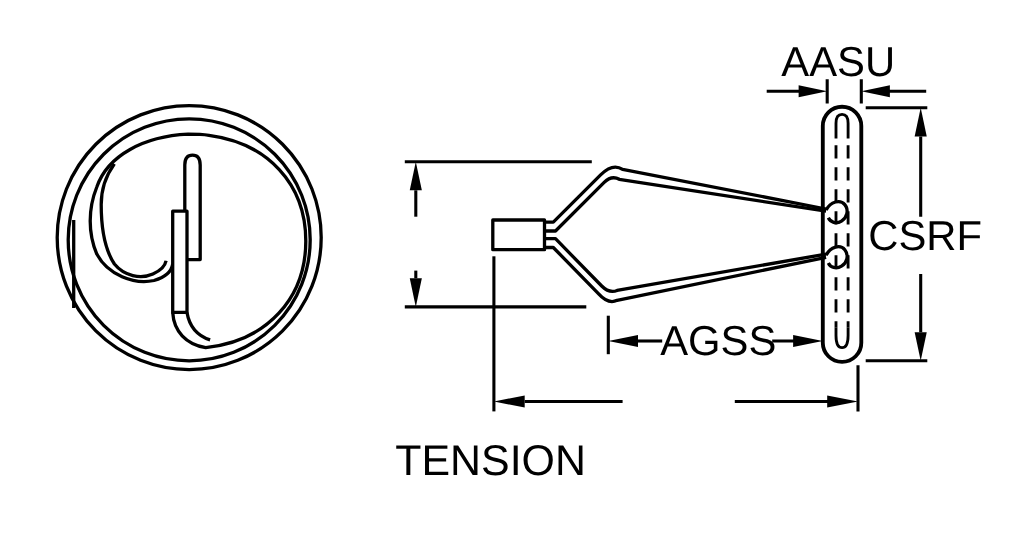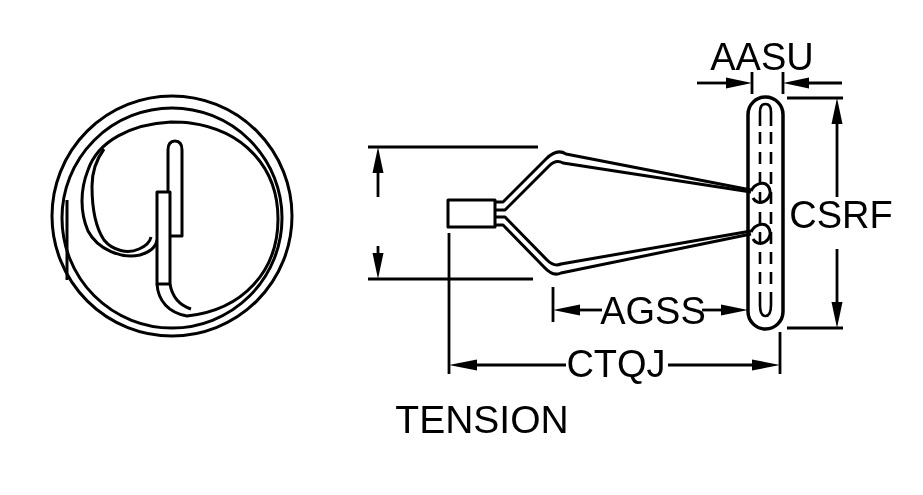--- a/index.html
+++ b/index.html
@@ -16,21 +16,20 @@
     transform:translateX(-50%);
     font-weight:400;
     font-size:38px;
     line-height:1;
     color:#000;
     white-space:nowrap;
     letter-spacing:0px;
   }
   .caption{
     font-size:39px;
-    margin-left:36px;
   }
 </style>
 </head>
 <body>
 
 <div id="stage">
 
   <svg id="line-art" width="923" height="495" viewBox="0 0 923 495" fill="none" stroke="#000" stroke-linecap="butt" stroke-linejoin="round">
 
     <g stroke-width="3">
@@ -128,17 +127,16 @@
     </g>
   </svg>
 
   <div class="dim-label" style="left:762px;top:38px;">AASU</div>
 
   <div class="dim-label" style="left:797px;top:196px;margin-left:44px;">CSRF</div>
 
 
   <div class="dim-label" style="left:653px;top:292px;text-align:right;">AGSS</div>
 
-  <div class="dim-label" style="left:616px;top:345px;">CTQJ</div>
 
   <div class="dim-label caption" style="left:446px;top:400px;">TENSION</div>
 
 </div>
 
 </body></html>

